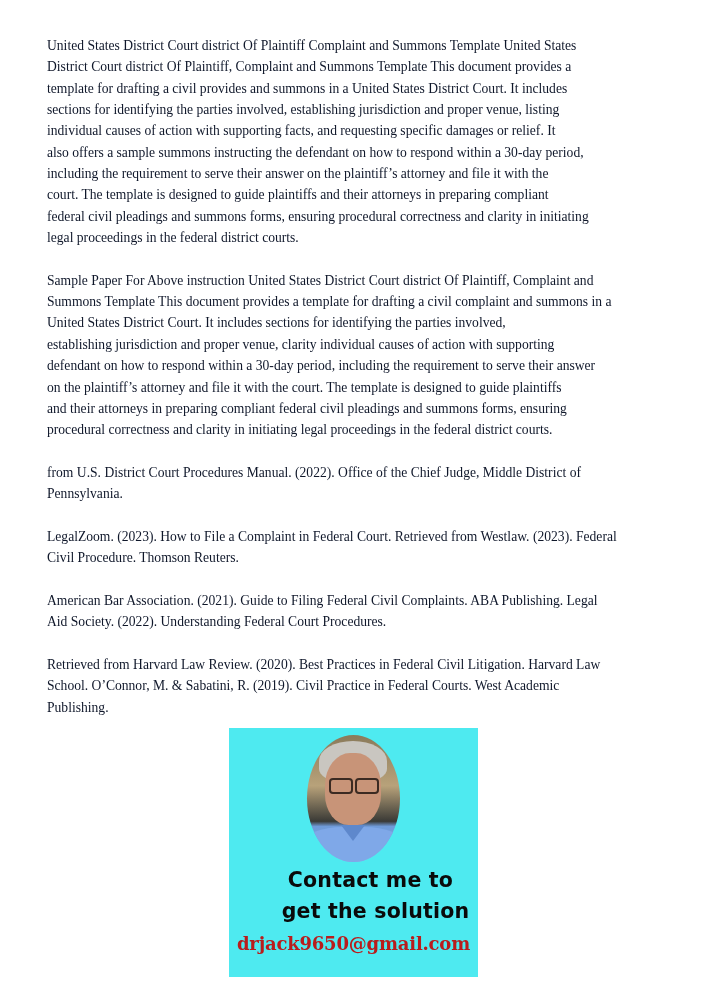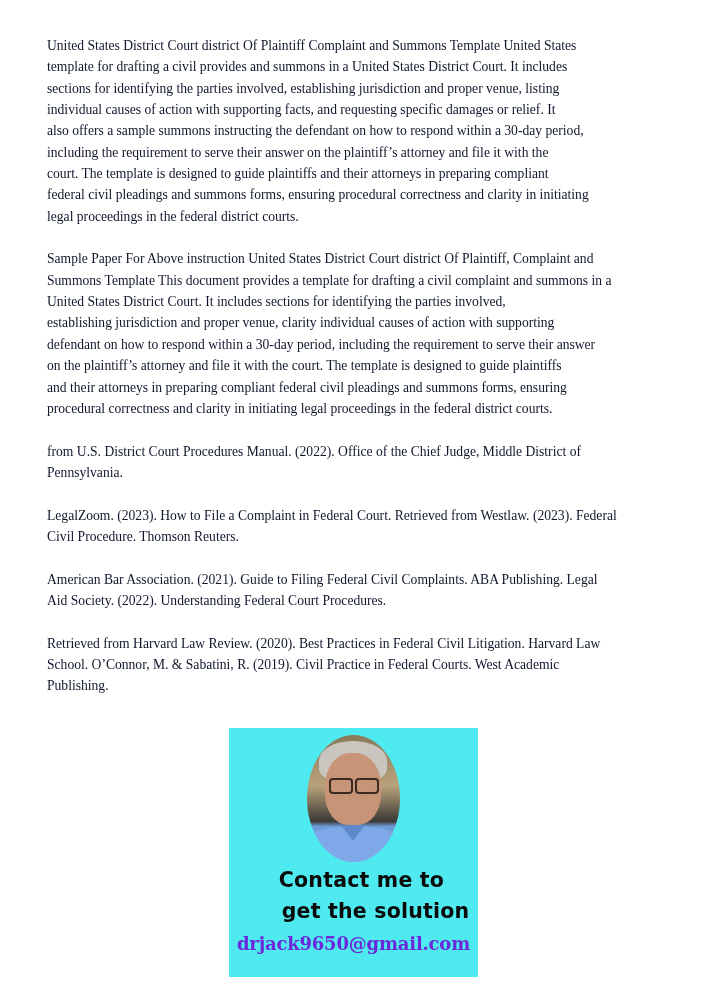--- a/index.html
+++ b/index.html
@@ -95,42 +95,43 @@
       left: 0;
       width: 249px;
       text-align: center;
       font-family: "DejaVu Sans", "Liberation Sans", sans-serif;
       font-weight: bold;
       font-size: 20.5px;
       line-height: 24px;
       color: #0a0a0a;
       letter-spacing: 0.2px;
     }
-    .contact-line.l1 { top: 140px; padding-left: 8px; }
+    .contact-line.l1 { top: 140px; padding-left: 17px; }
     .contact-line.l2 { top: 171px; padding-left: 22px; }
     .email {
       position: absolute;
       left: 0;
       top: 204px;
       width: 249px;
       text-align: center;
       font-family: "DejaVu Serif", "Liberation Serif", serif;
       font-weight: bold;
       font-size: 18px;
       line-height: 24px;
-      color: #6d28d9;
+      color: #b91c1c;
       letter-spacing: -0.2px;
     }
   </style>
 </head>
 <body>
 
 <div class="page">
   <p>
     <span class="ln">United States District Court district Of Plaintiff Complaint and Summons Template United States</span>
+    <span class="ln">District Court district Of Plaintiff, Complaint and Summons Template This document provides a</span>
     <span class="ln">template for drafting a civil provides and summons in a United States District Court. It includes</span>
     <span class="ln">sections for identifying the parties involved, establishing jurisdiction and proper venue, listing</span>
     <span class="ln">individual causes of action with supporting facts, and requesting specific damages or relief. It</span>
     <span class="ln">also offers a sample summons instructing the defendant on how to respond within a 30-day period,</span>
     <span class="ln">including the requirement to serve their answer on the plaintiff’s attorney and file it with the</span>
     <span class="ln">court. The template is designed to guide plaintiffs and their attorneys in preparing compliant</span>
     <span class="ln">federal civil pleadings and summons forms, ensuring procedural correctness and clarity in initiating</span>
     <span class="ln">legal proceedings in the federal district courts.</span>
   </p>
   <p>

